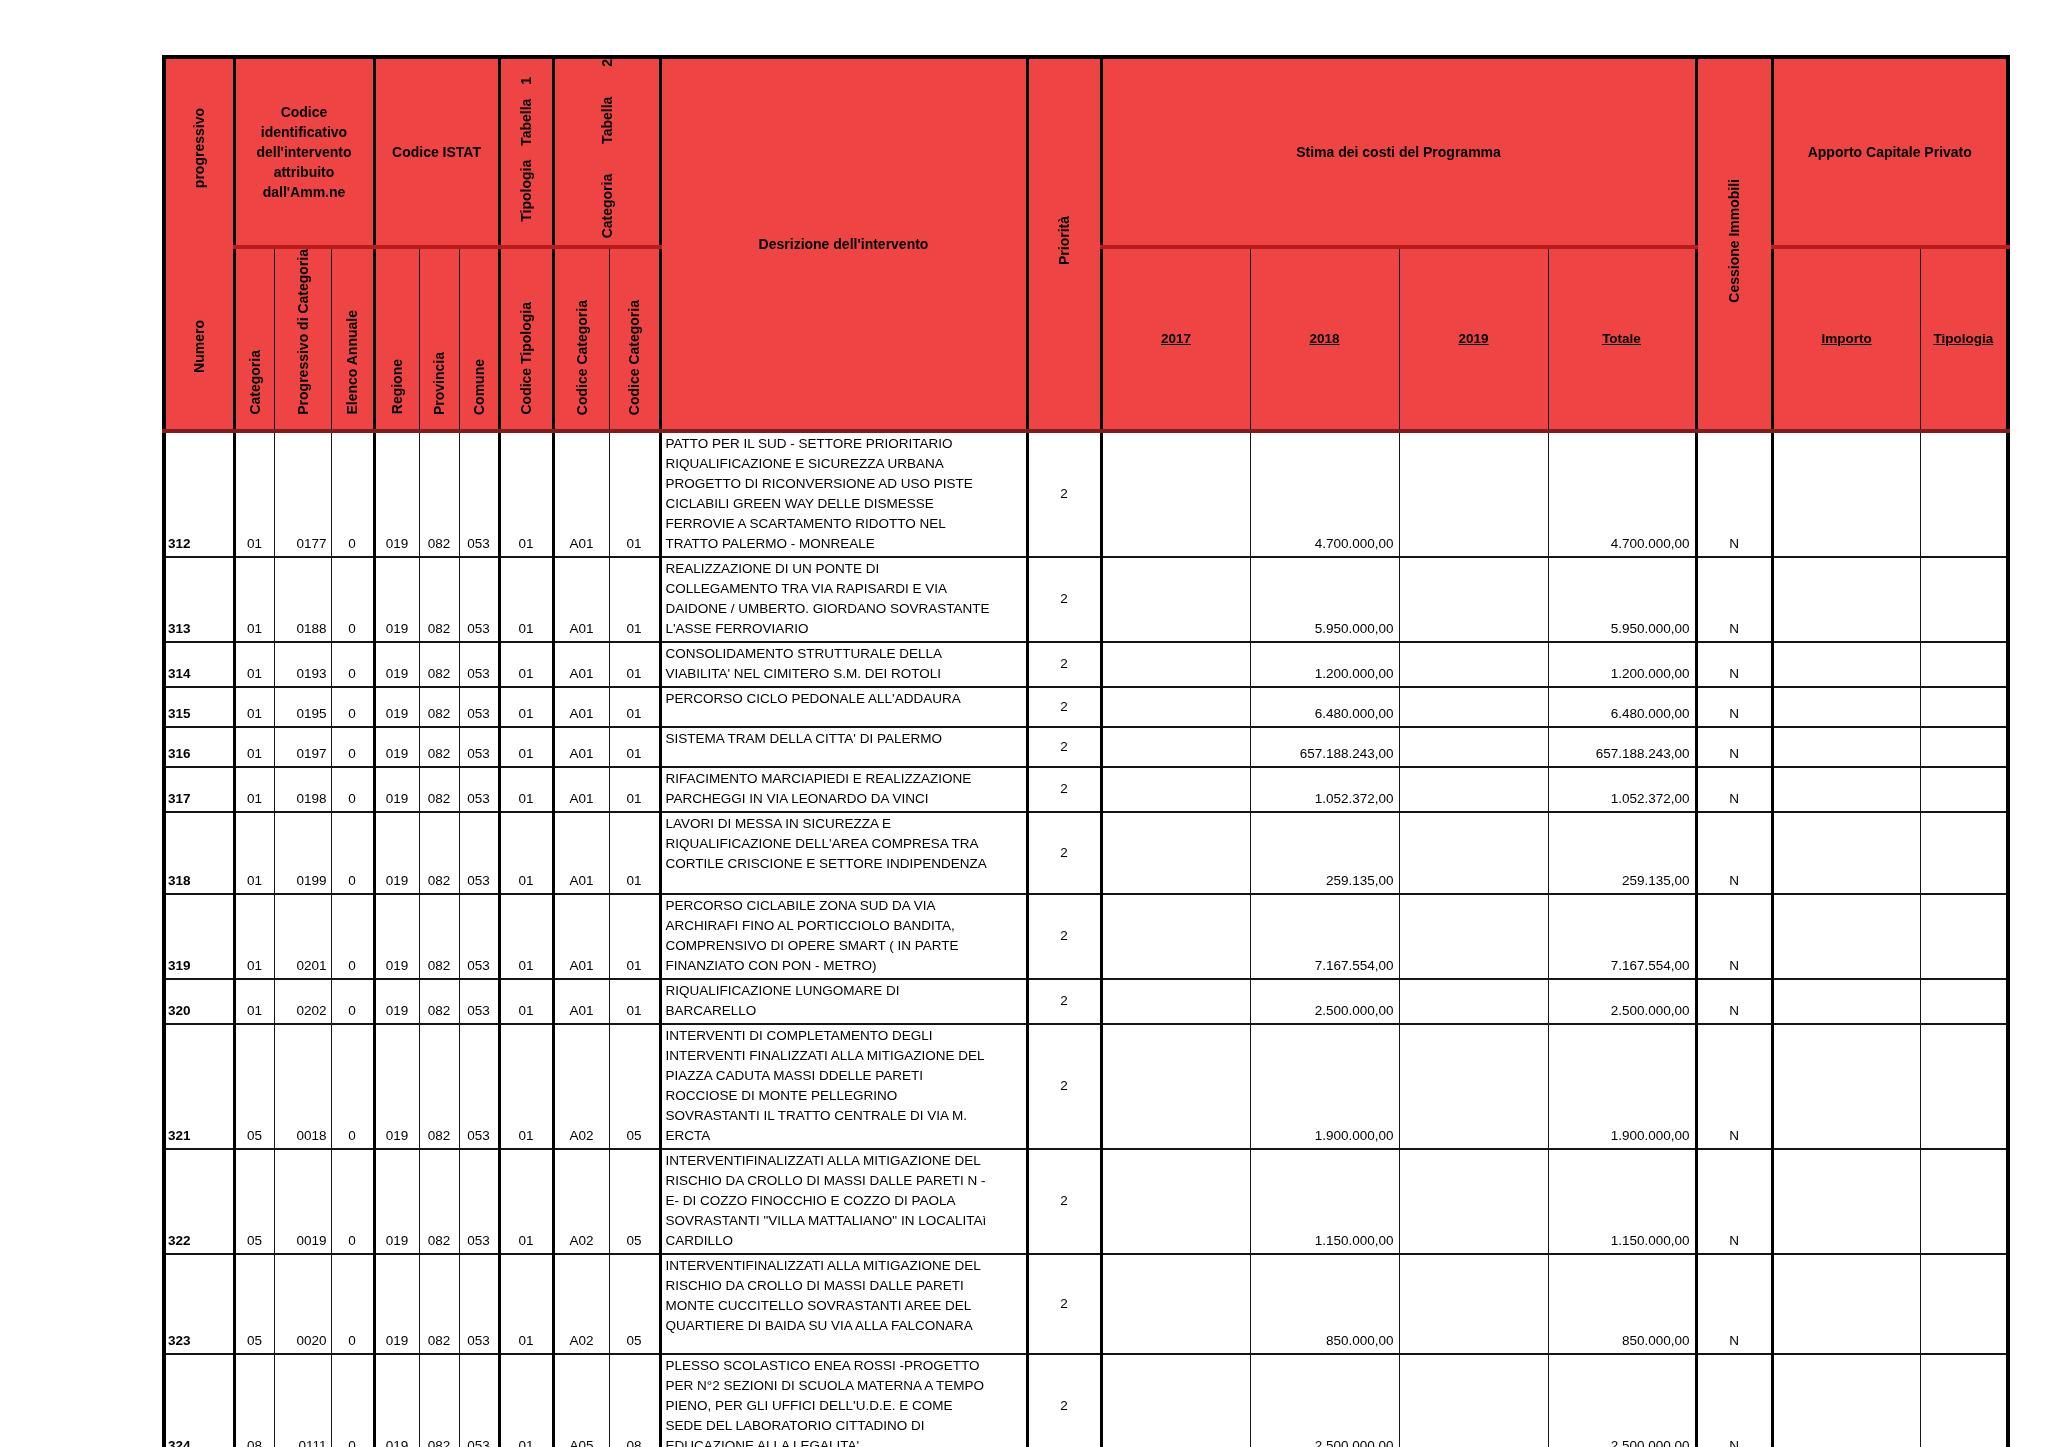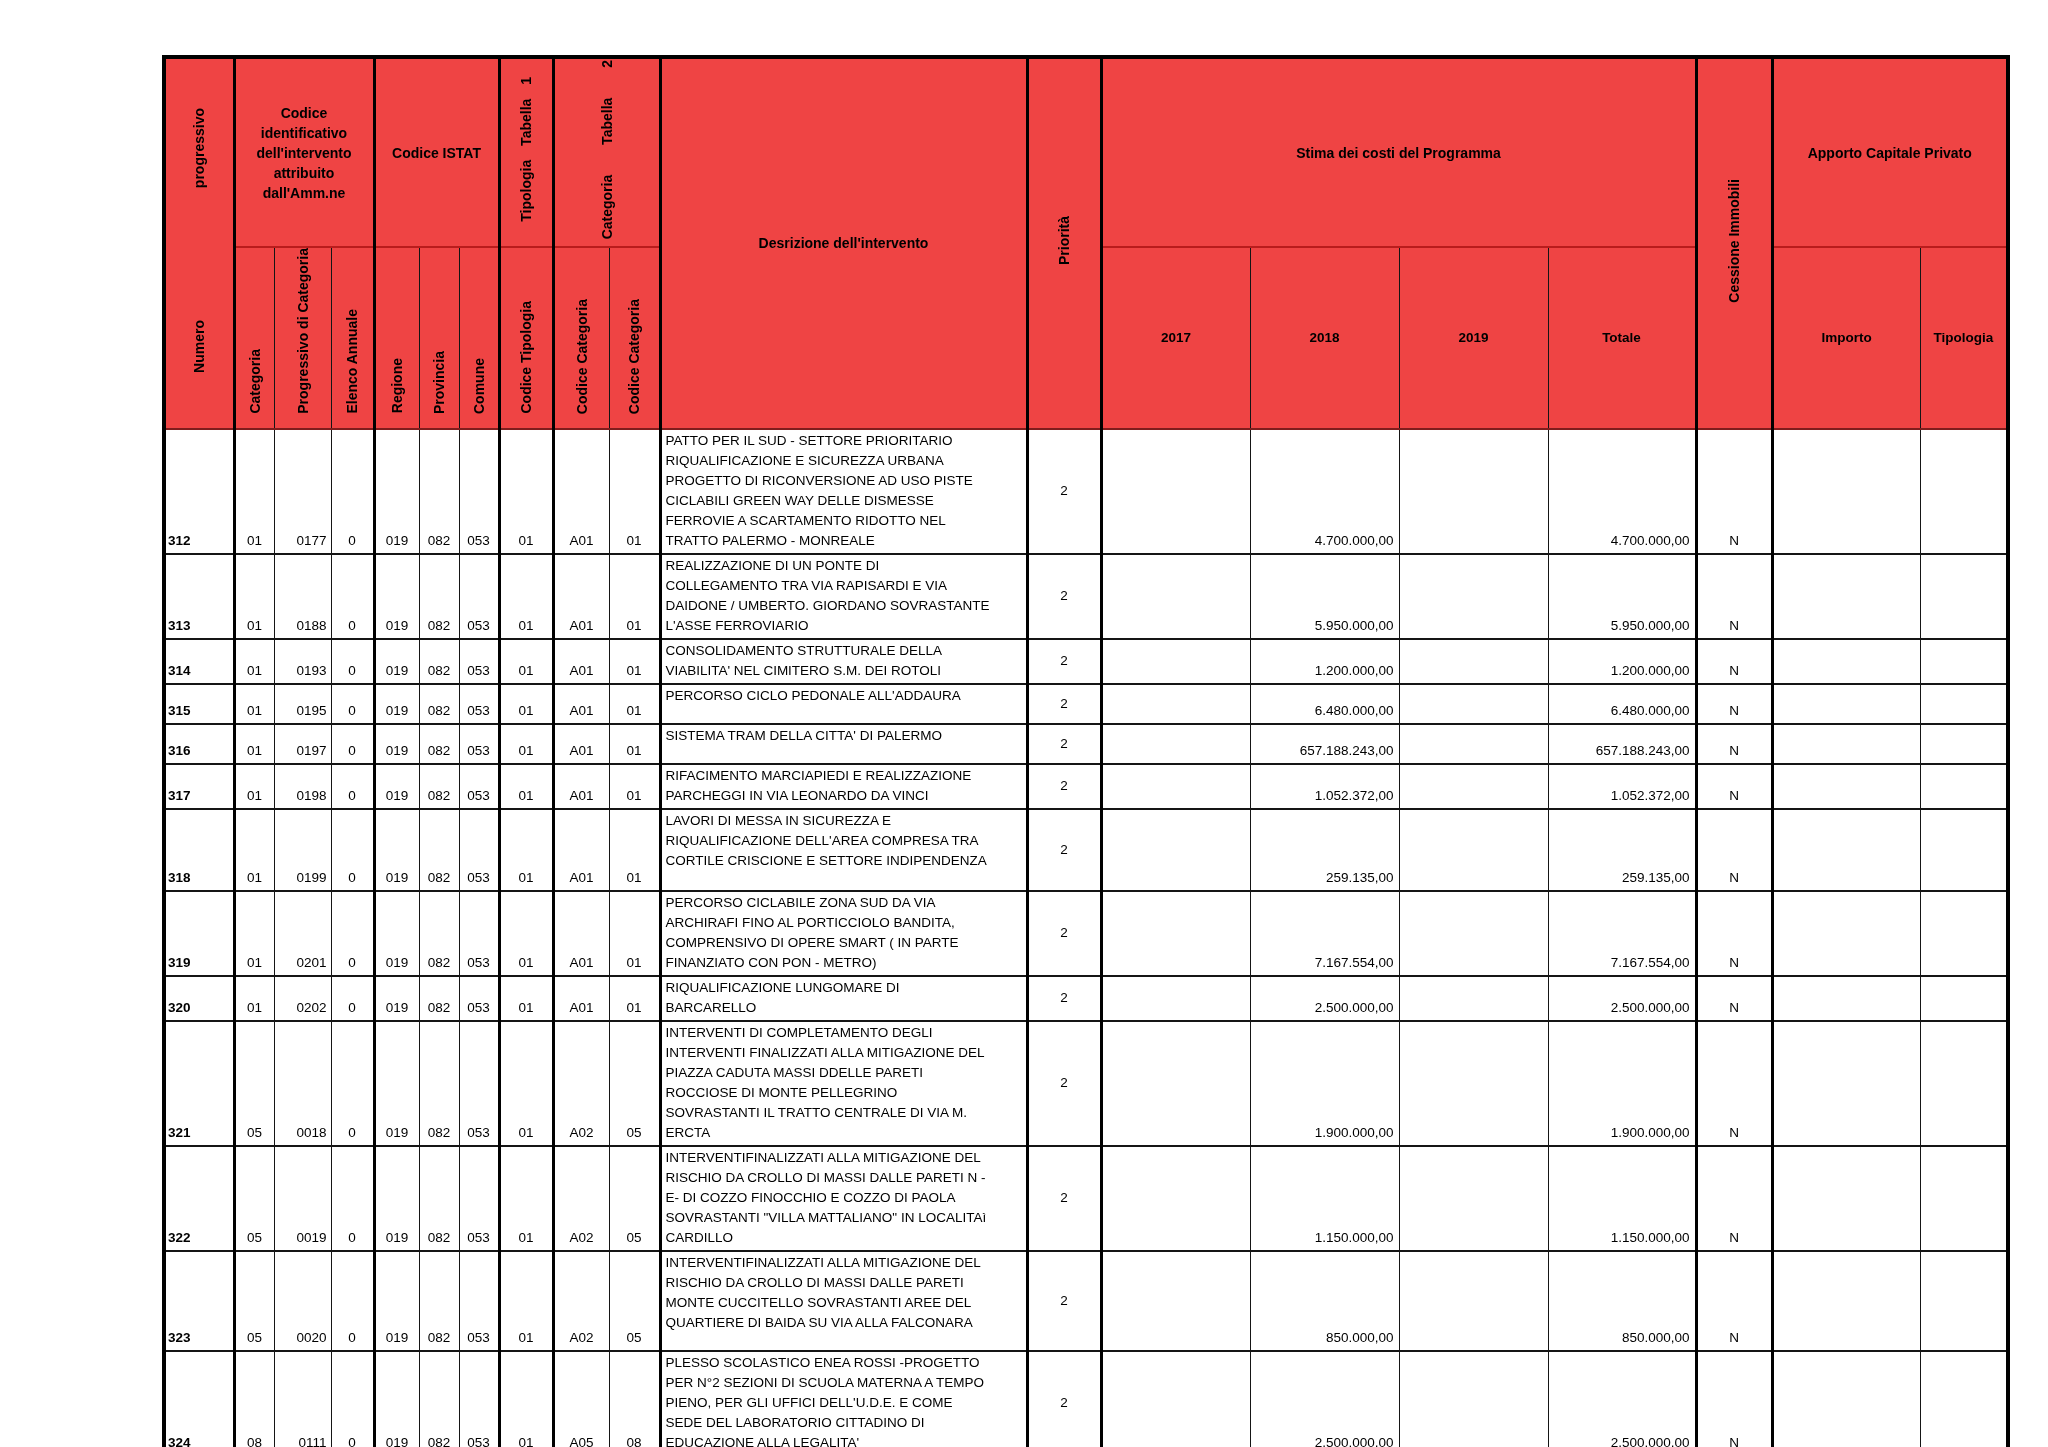--- a/index.html
+++ b/index.html
@@ -9,33 +9,33 @@
   table#opere{position:absolute;left:162px;top:55px;width:1844px;
     border-collapse:collapse;table-layout:fixed;
     border:4px solid #000;}
   th,td{border:1px solid #151515;padding:0;margin:0;overflow:hidden;
     font-size:13.5px;line-height:20px;}
 
   
   thead th{font-weight:bold;vertical-align:middle;text-align:center;background:#ef4444;}
   thead tr.band1{height:190px;}
   thead tr.band2{height:168px;}
-  thead tr.band2 th{border-top:2px solid #b91c1c;}
+  thead tr.band2 th{border-top:4px solid #b91c1c;text-decoration:underline;}
   th.grp{font-size:14px;padding:2px 6px;}
   th.vbot{vertical-align:bottom;padding-bottom:8px;}
   .vt{writing-mode:vertical-rl;transform:rotate(180deg);white-space:nowrap;
       display:inline-block;font-weight:bold;font-size:14px;line-height:18px;max-height:100%;}
   .vt.wrap{white-space:normal;}
   .spread-big{word-spacing:128px;}
   .spread-mid{word-spacing:26px;}
   .spread-sm{word-spacing:10px;}
 
   
   tbody td{border-top:2px solid #151515;vertical-align:bottom;}
-  tbody tr:first-child td{border-top:2px solid #7f1d1d;}
+  tbody tr:first-child td{border-top:4px solid #7f1d1d;}
   td.c-num{text-align:left;font-weight:bold;padding:0 2px 2px 2px;}
   td.c-code{text-align:center;padding:0 2px 2px 2px;}
   td.c-prog{text-align:right;padding:16px 4px 2px 2px;}
   td.c-desc{vertical-align:top;text-align:left;padding:1px 3px 2px 4px;
             white-space:pre-line;word-wrap:break-word;}
   td.c-prio{vertical-align:middle;text-align:center;padding:0 2px;}
   td.c-amt{text-align:right;padding:0 5px 2px 2px;}
   td.c-ces{text-align:center;padding:0 2px 2px 2px;}
 
   

